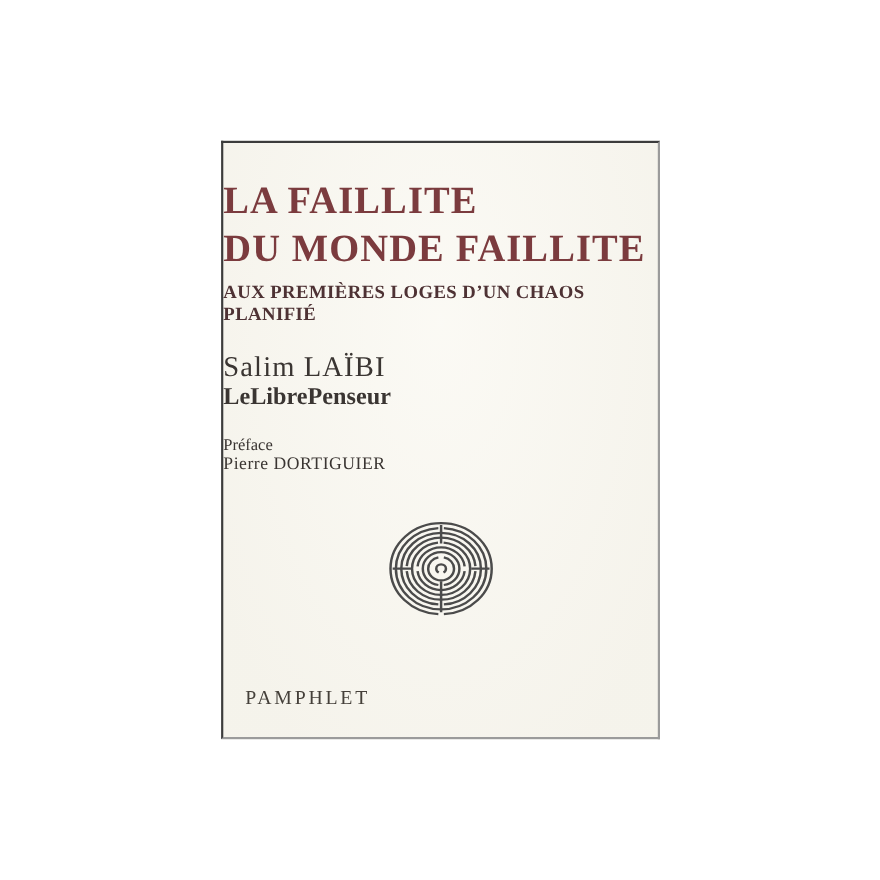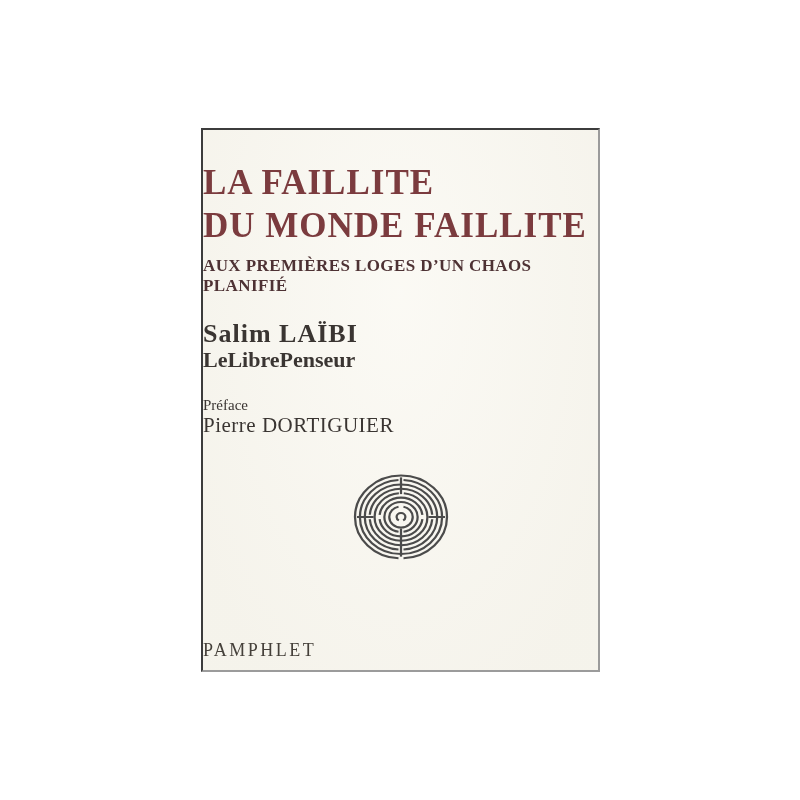--- a/index.html
+++ b/index.html
@@ -45,59 +45,60 @@
     top:126px;
     color:var(--c-subtitle);
     font-size:17px;
     font-weight:bold;
     letter-spacing:0.4px;
   }
   .author{
     top:189px;
     color:var(--c-text);
     font-size:26px;
-    font-weight:bold;
+    font-weight:normal;
     letter-spacing:1px;
   }
   .alias{
     top:217px;
     color:var(--c-text);
     font-size:22px;
     font-weight:bold;
   }
   .preface-label{
     top:267px;
     color:var(--c-text);
     font-size:15px;
   }
   .preface-author{
     top:283px;
     color:var(--c-text);
-    font-size:21px;
+    font-size:16px;
     letter-spacing:0.5px;
   }
   .logo-wrap{
     top:341px;
     height:92px;
     display:flex;
     justify-content:center;
     align-items:center;
   }
   .logo-wrap svg{ width:102px; height:92px; }
   .logo-wrap svg circle, .logo-wrap svg line{
     fill:none;
     stroke:var(--c-labyrinth);
     stroke-width:2.3;
     stroke-linecap:butt;
   }
   .publisher{
-    top:510px;
+    top:494px;
     color:var(--c-publisher);
     font-size:18px;
     letter-spacing:2.5px;
+    padding-left:20px;
   }
 </style>
 </head>
 <body>
 
 <div class="cover">
 
   <div class="title">
     <span>LA FAILLITE</span><br>
     <span>DU MONDE FAILLITE</span>

